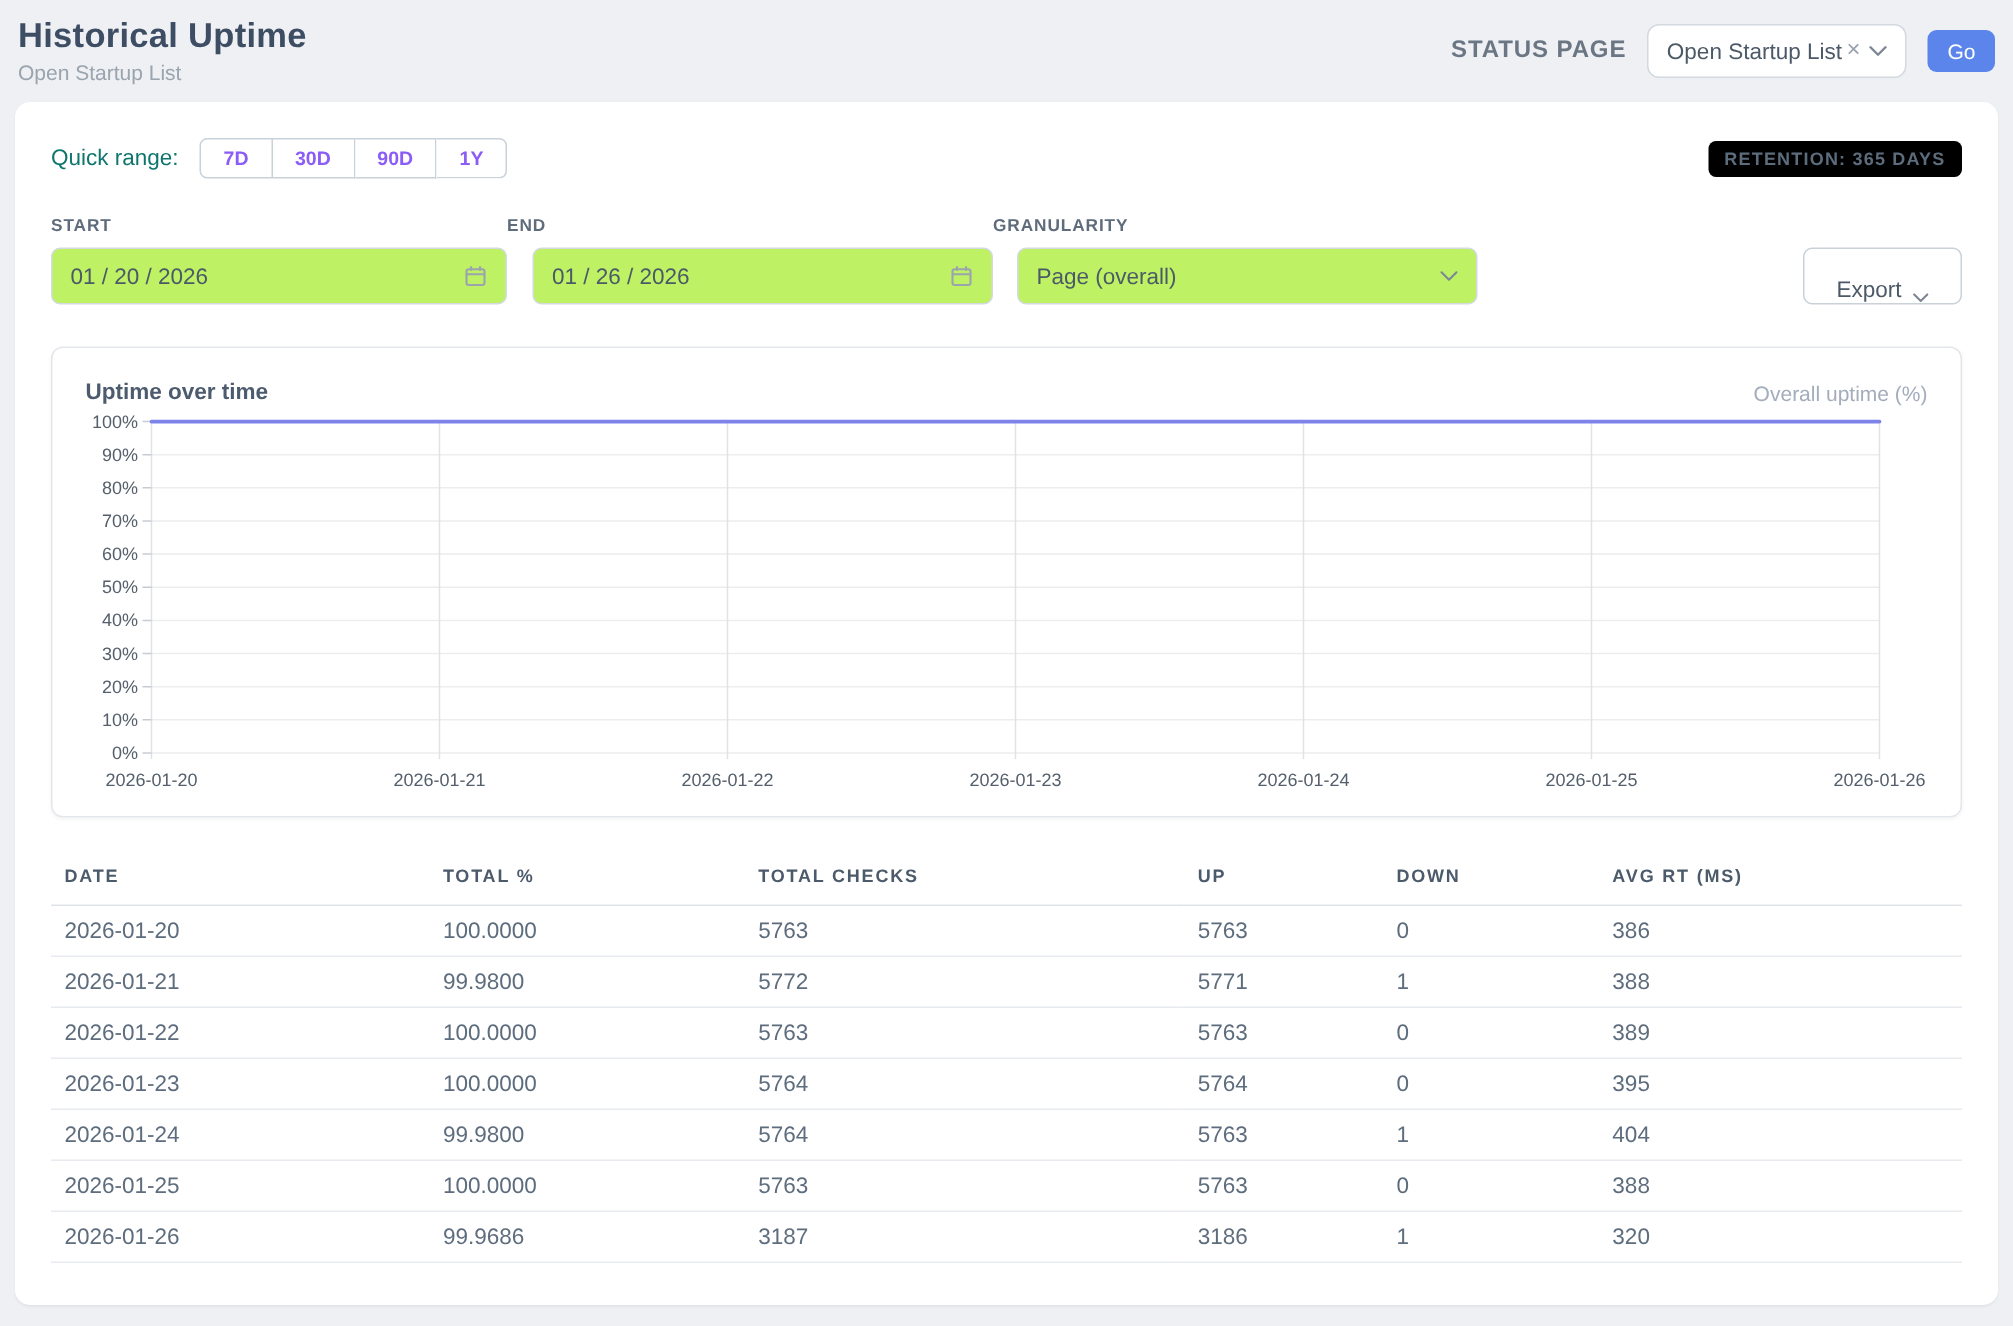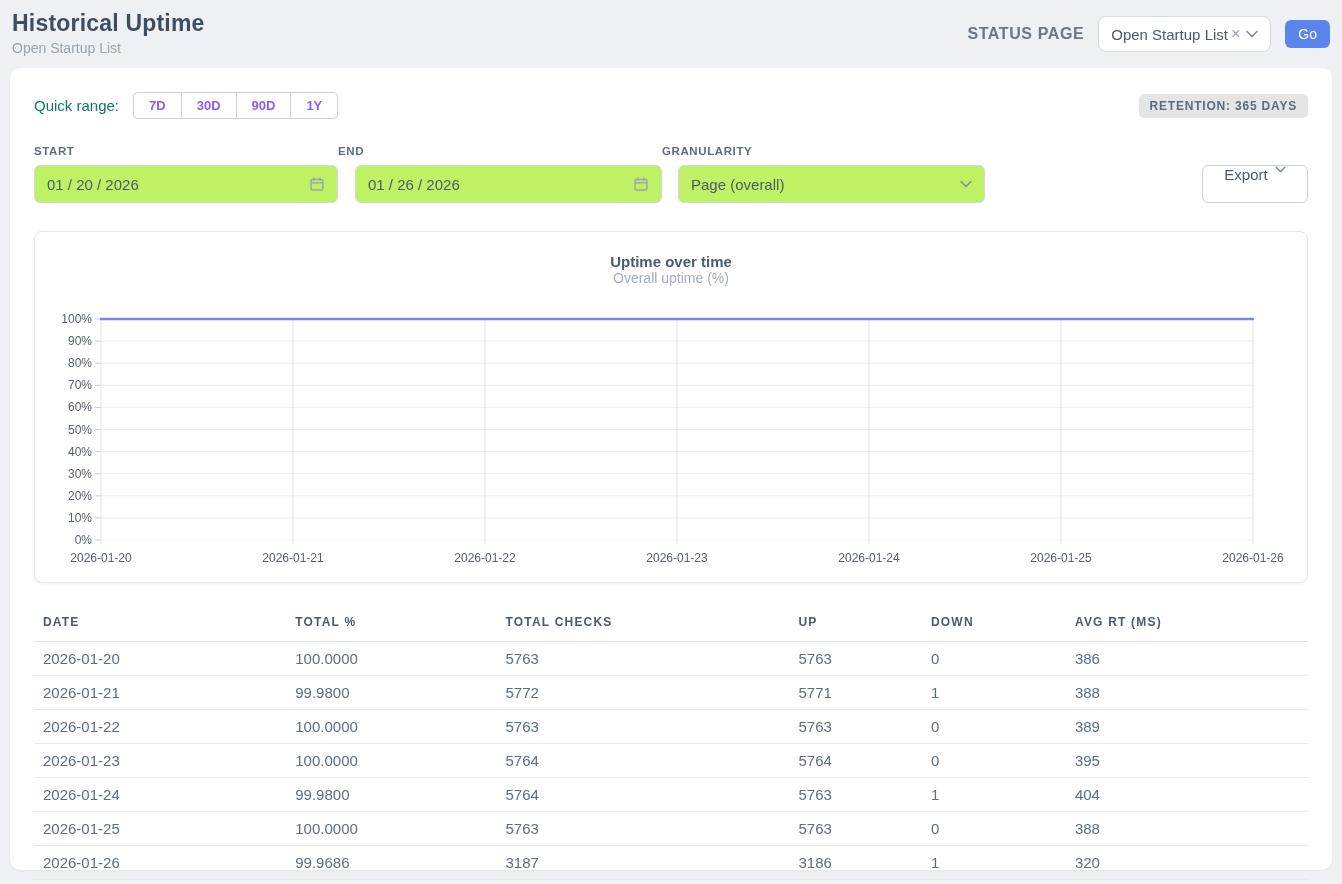--- a/index.html
+++ b/index.html
@@ -43,53 +43,53 @@
   .muted-label { font-size:15px; color:#0f766e; margin-right:14px; }
   .seg { display:flex; }
   .seg button {
     background:#fff; border:1px solid #c9d1d9; border-left:none;
     font-family:inherit; font-size:13px; color:#8b5cf6;
     padding:5px 15px; cursor:pointer;font-weight:bold;
   }
   .seg button:first-child { border-left:1px solid #c9d1d9; border-radius:5px 0 0 5px; }
   .seg button:last-child { border-radius:0 5px 5px 0; }
   .badge {
-    margin-left:auto; background:#e5e5e5; color:#5c6c7c;
+    margin-left:auto; background:#000000; color:#5c6c7c;
     font-size:12px; font-weight:700; letter-spacing:.8px;
     padding:5px 11px; border-radius:5px;
   }
 
   .row2 { display:flex; align-items:flex-end; margin-top:26px; }
   .field label {
     display:block; font-size:11.5px; font-weight:700; color:#5f6c7b;
     letter-spacing:.6px; margin-bottom:8px;
   }
   .input {
     display:flex; align-items:center; justify-content:space-between;
     height:38px; border:1px solid #d3d9e0; border-radius:6px;
     background:#bef264; padding:0 12px; font-size:15px; color:#4c5a68; cursor:pointer;
   }
   .f-start { width:304px; }
   .f-end { width:307px; margin-left:17px; }
   .f-gran { width:307px; margin-left:16px; }
   .btn-refresh { width:191px; height:38px; margin-left:15px; font-size:15px; border-radius:6px; }
   .btn-export {
     margin-left:auto; width:106px; height:38px;
-    display:flex; align-items:flex-start; justify-content:center; gap:7px;
+    display:flex; align-items:flex-end; justify-content:center; gap:7px;
     background:#fff; border:1px solid #c9d1d9; border-radius:6px;
     font-family:inherit; font-size:15px; color:#4c5a68; cursor:pointer;
   }
 
   
   .chart-card {
     margin-top:28px; border:1px solid #e3e7eb; border-radius:8px;
     box-shadow:0 1px 3px rgba(16,24,40,.06);
     padding:21px 22px 14px 22px;
   }
-  .chart-head { display:flex; justify-content:space-between; align-items:center; margin-bottom:22px;flex-direction:column; }
+  .chart-head { display:flex; justify-content:space-between; align-items:center; margin-bottom:0; }
   .chart-title { font-size:15px; font-weight:700; color:#4c5c6e; }
   .chart-legend { font-size:14px; color:#a3adbc; }
   #uptime-chart { width:100%; height:260px; display:block; }
 
   
   .data-table { width:100%; border-collapse:collapse; margin-top:24px; table-layout:fixed; }
   .data-table th {
     text-align:left; font-size:12px; font-weight:700; letter-spacing:1.2px;
     color:#4c5b6b; padding:8px 9px 12px 9px; border-bottom:1px solid #dfe3e8;
   }

